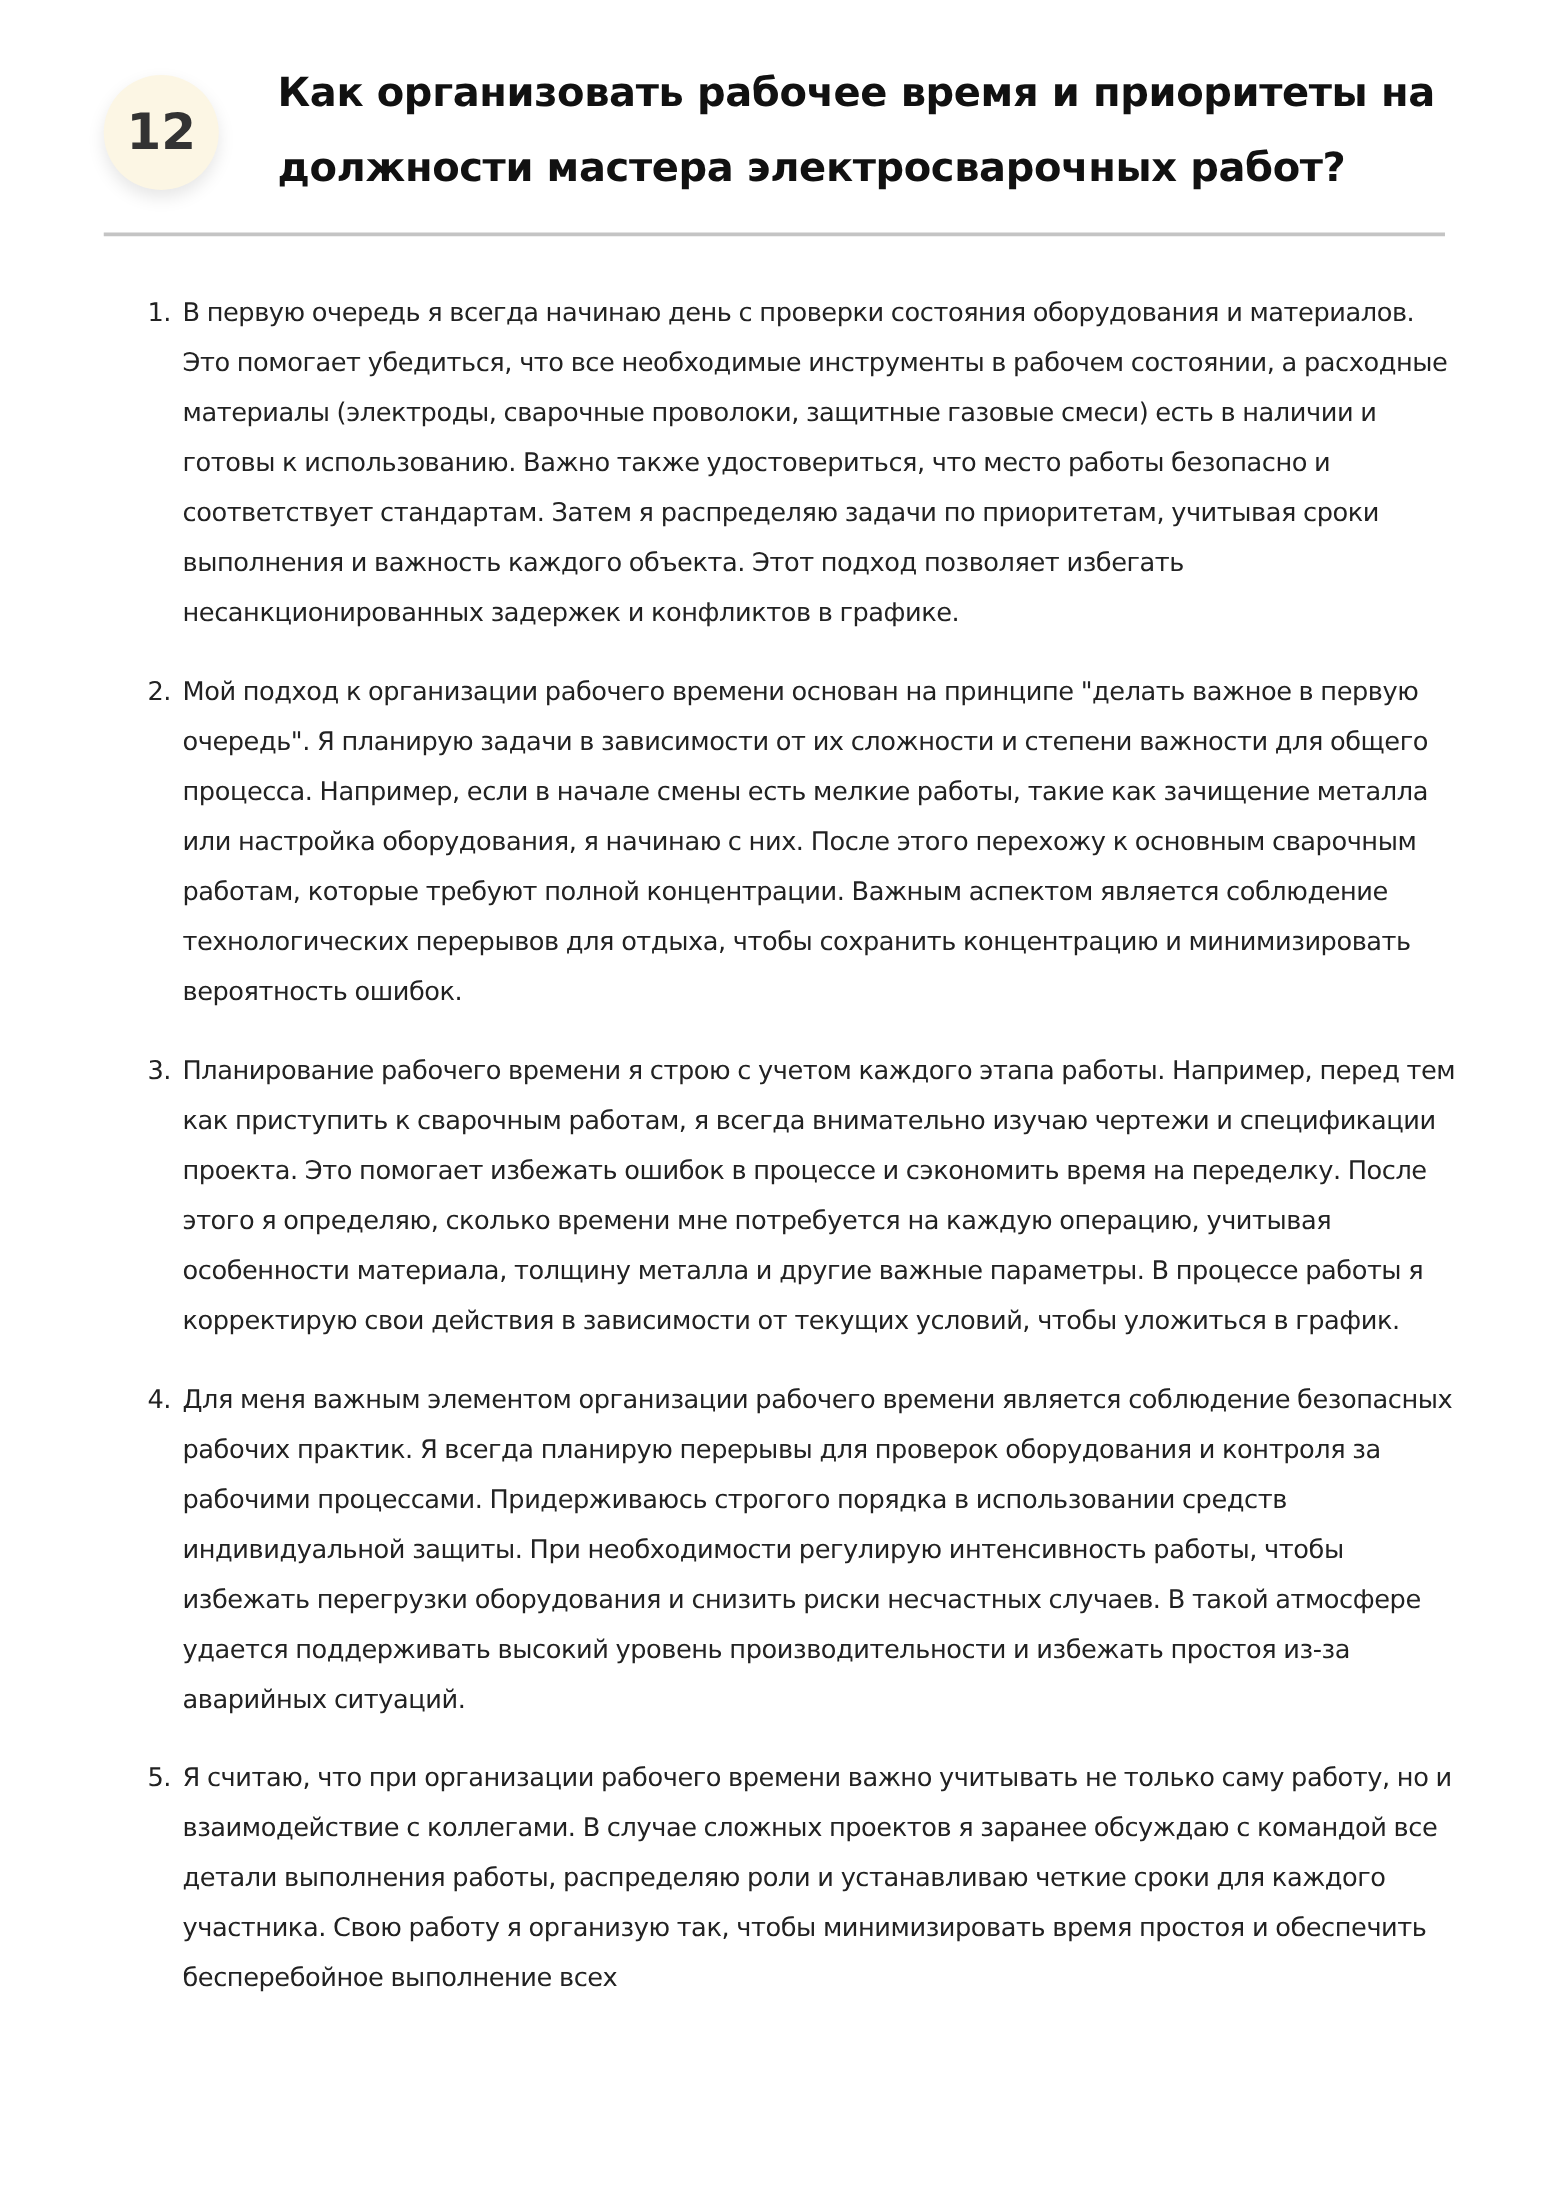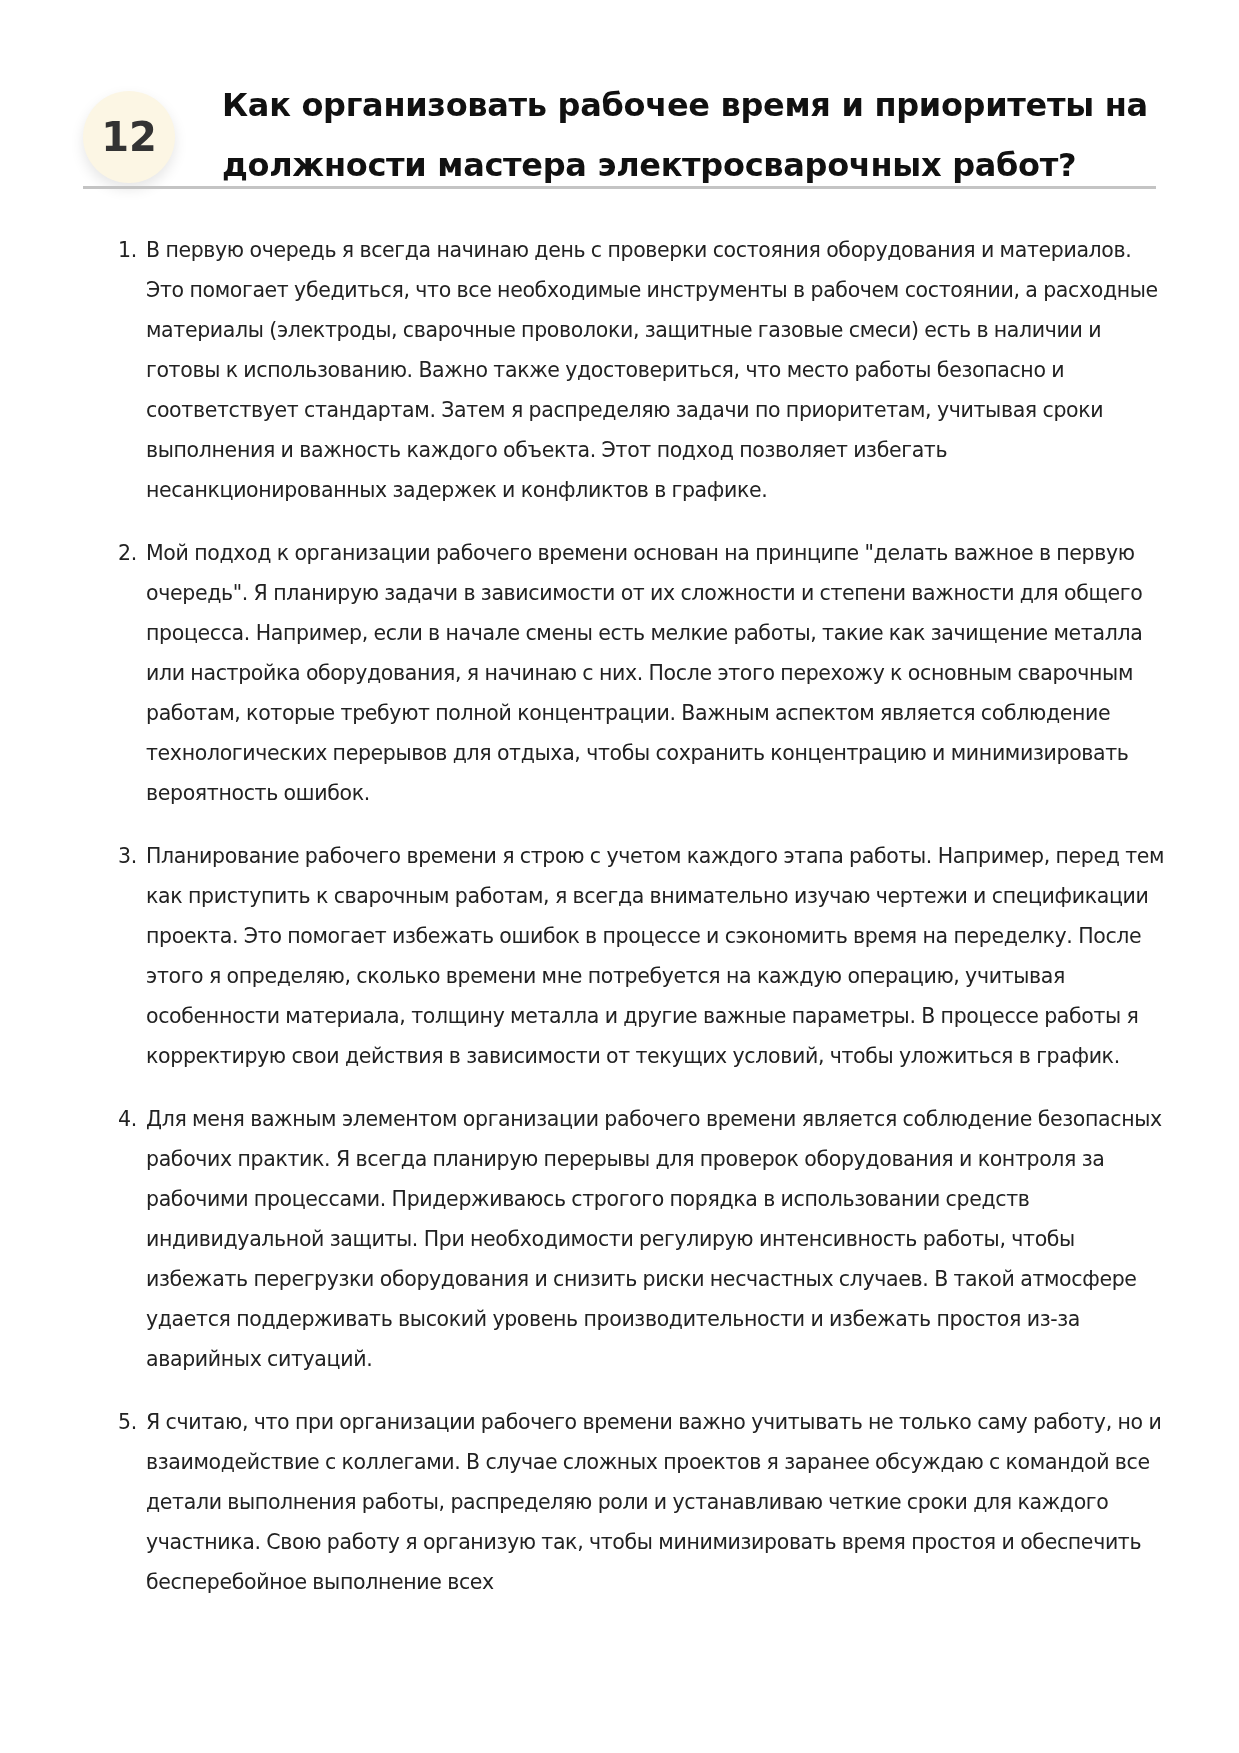--- a/index.html
+++ b/index.html
@@ -11,21 +11,21 @@
       width: 1239px;
       height: 1753px;
       position: relative;
       overflow: hidden;
       font-family: "DejaVu Sans", "Liberation Sans", sans-serif;
       color: #1f1f1f;
     }
     .header {
       position: absolute;
       left: 83px;
-      top: 67px;
+      top: 36px;
       width: 1073px;
       height: 140px;
     }
     .badge {
       position: absolute;
       left: 0px;
       top: 24px;
       width: 92px;
       height: 92px;
       border-radius: 50%;

